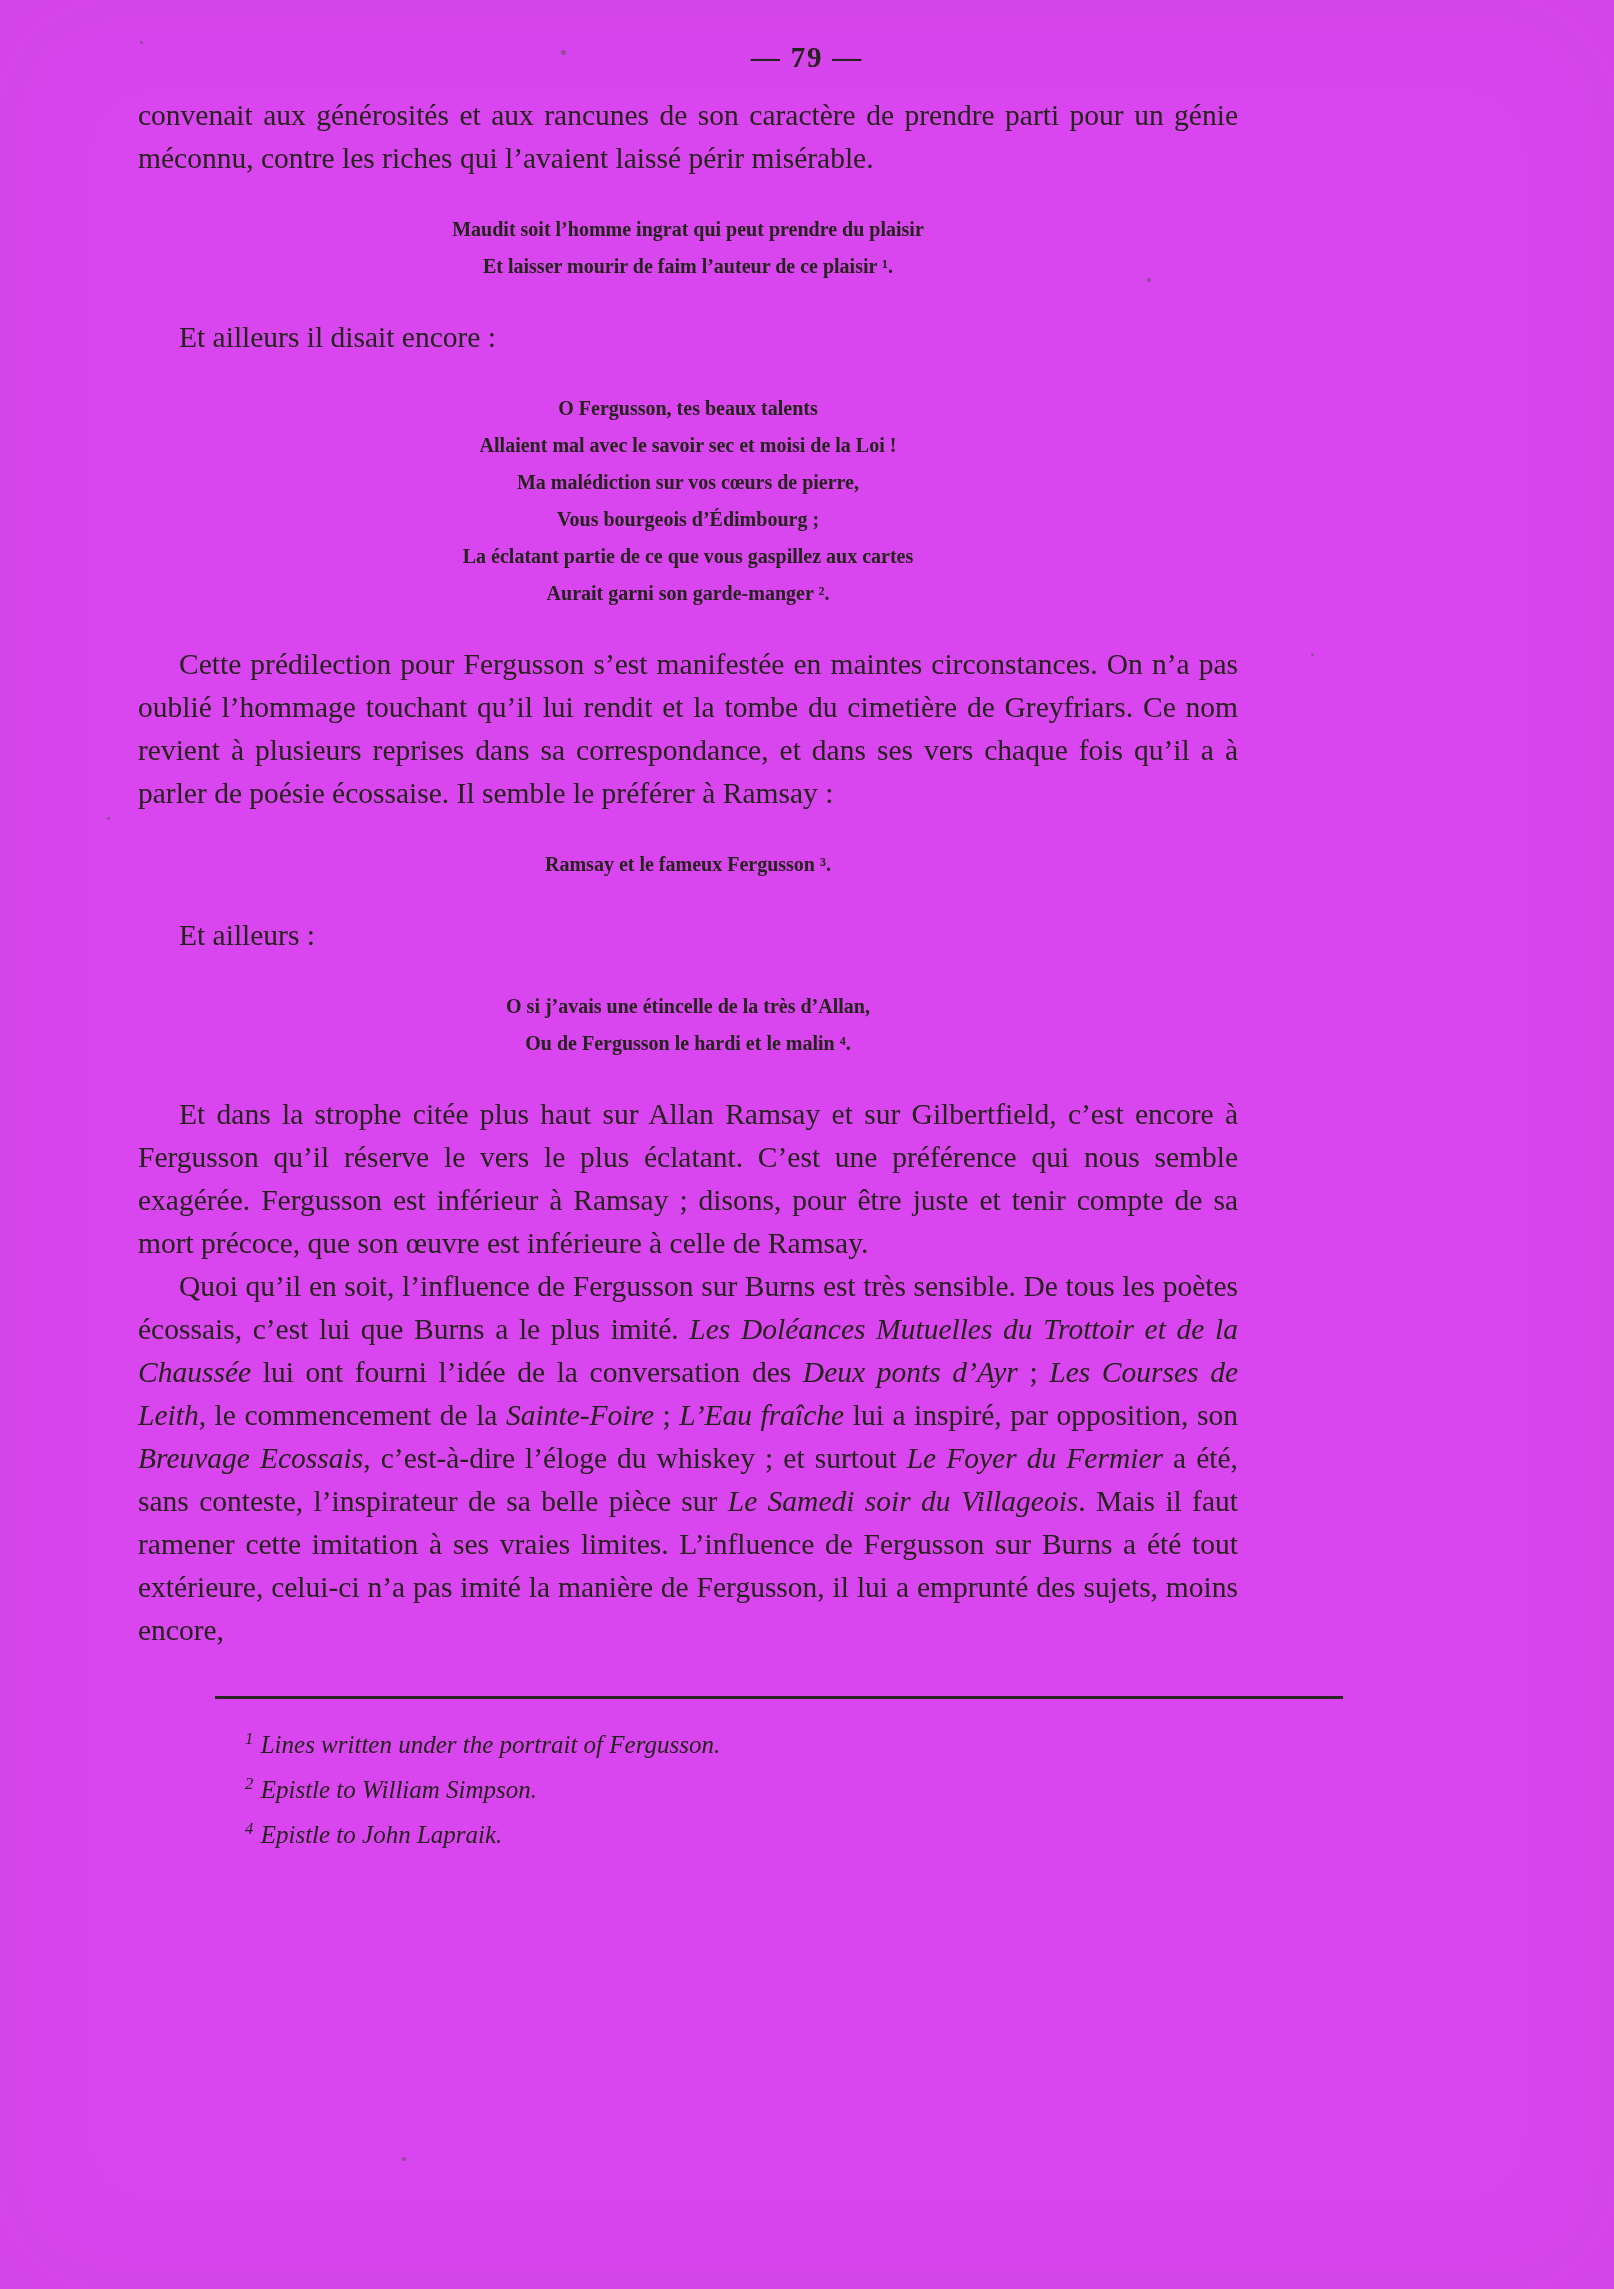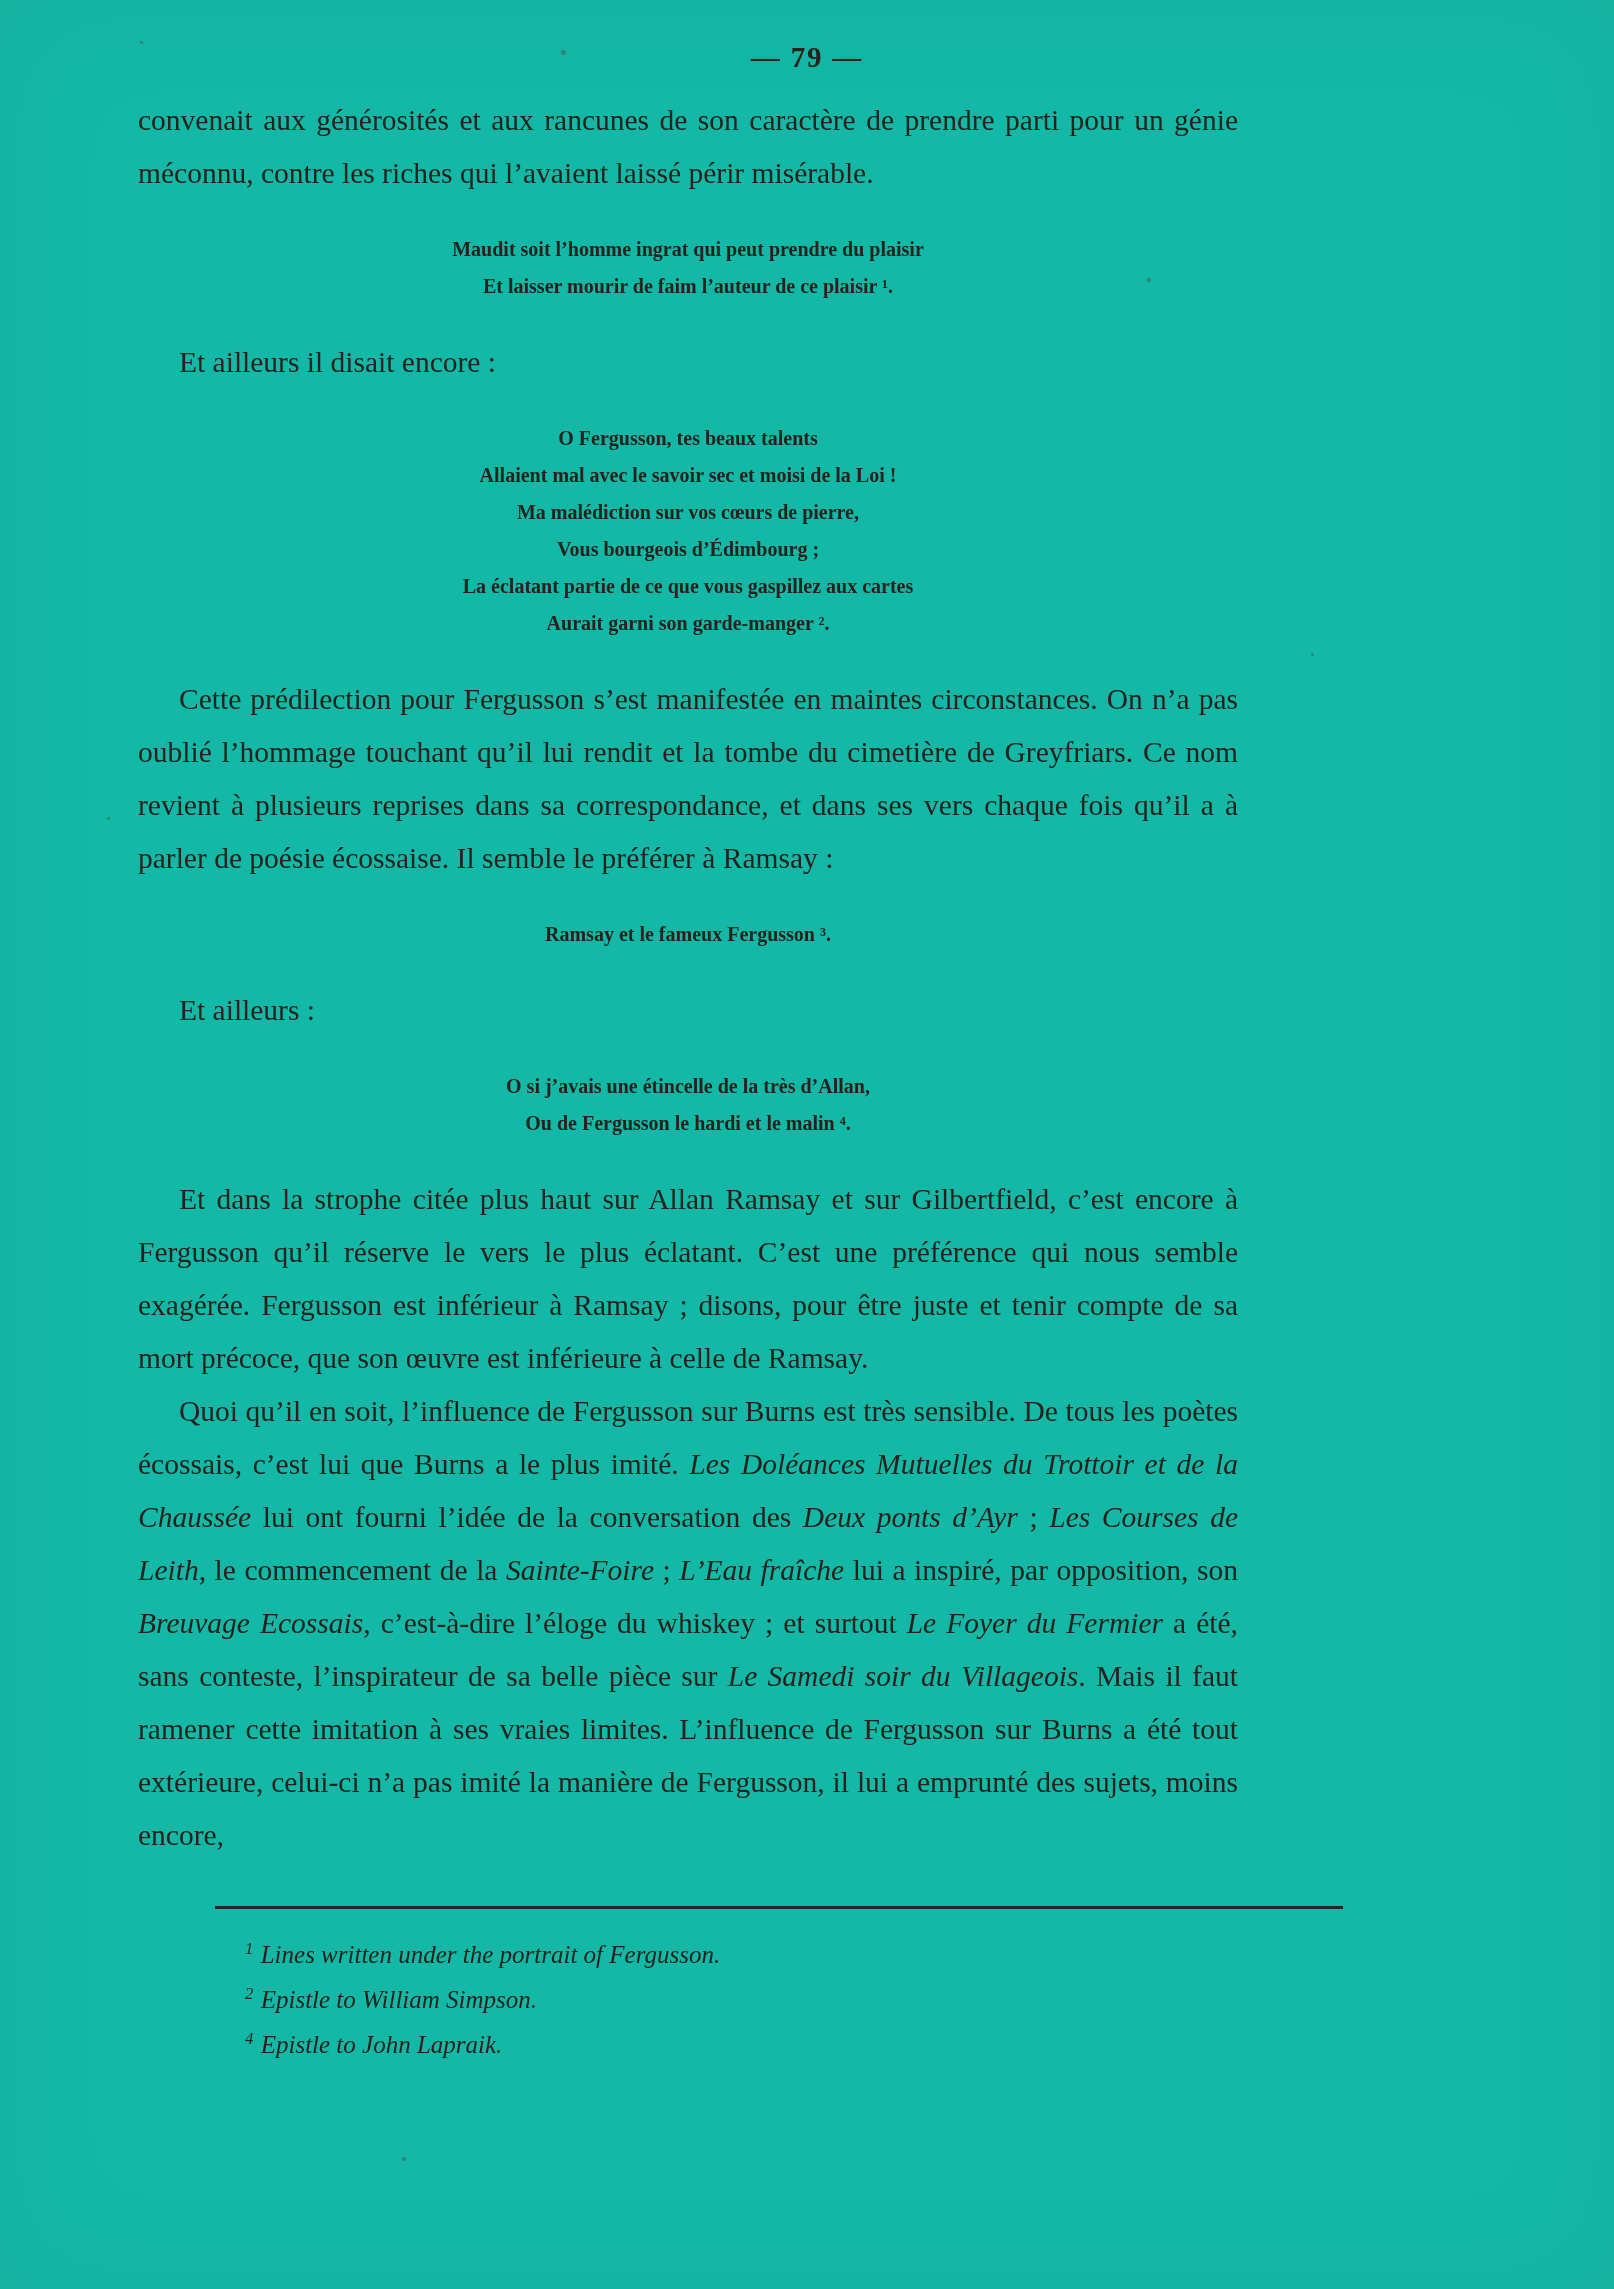--- a/index.html
+++ b/index.html
@@ -10,21 +10,21 @@
   body {
     width: 1614px;
     height: 2290px;
     background: #e8e6e0;
     font-family: "Liberation Serif", "DejaVu Serif", serif;
   }
   .page {
     position: relative;
     width: 1614px;
     height: 2290px;
-    background: #14b8a6;
+    background: #d946ef;
     color: #221f1b;
     overflow: hidden;
     box-shadow: inset 0 0 129px rgba(60,50,30,0.06);
   }
   .page-number {
     position: absolute;
     top: 41px;
     left: 0;
     width: 100%;
     text-align: center;
@@ -36,21 +36,21 @@
   .content {
     position: absolute;
     top: 94px;
     left: 138px;
     width: 1100px;
     overflow: visible;
   }
   .paragraph {
     margin: 0;
     font-size: 29.5px;
-    line-height: 53px;
+    line-height: 43px;
     text-align: justify;
     color: #26221d;
   }
   .paragraph.indent {
     text-indent: 41px;
   }
   .verse {
     margin: 31px 0;
     text-align: center;
     font-size: 20px;

